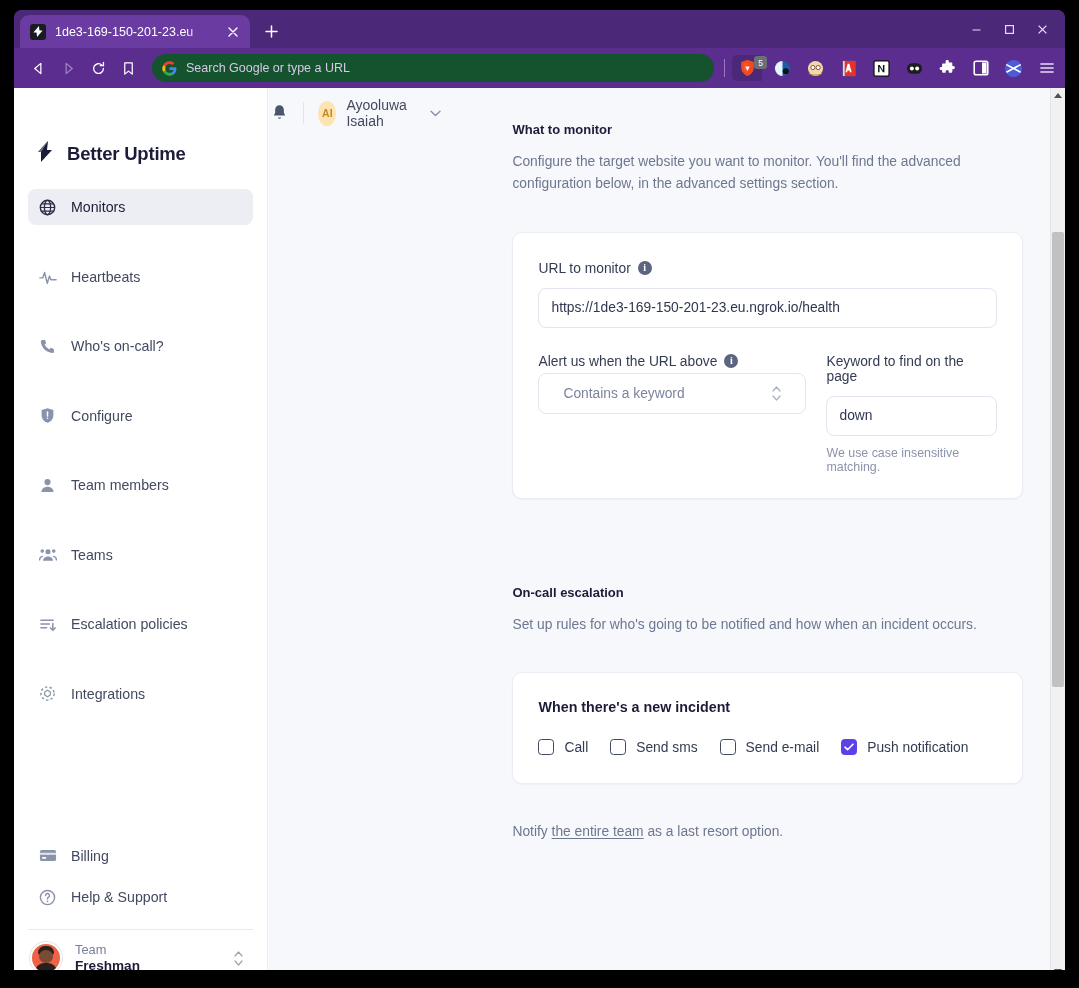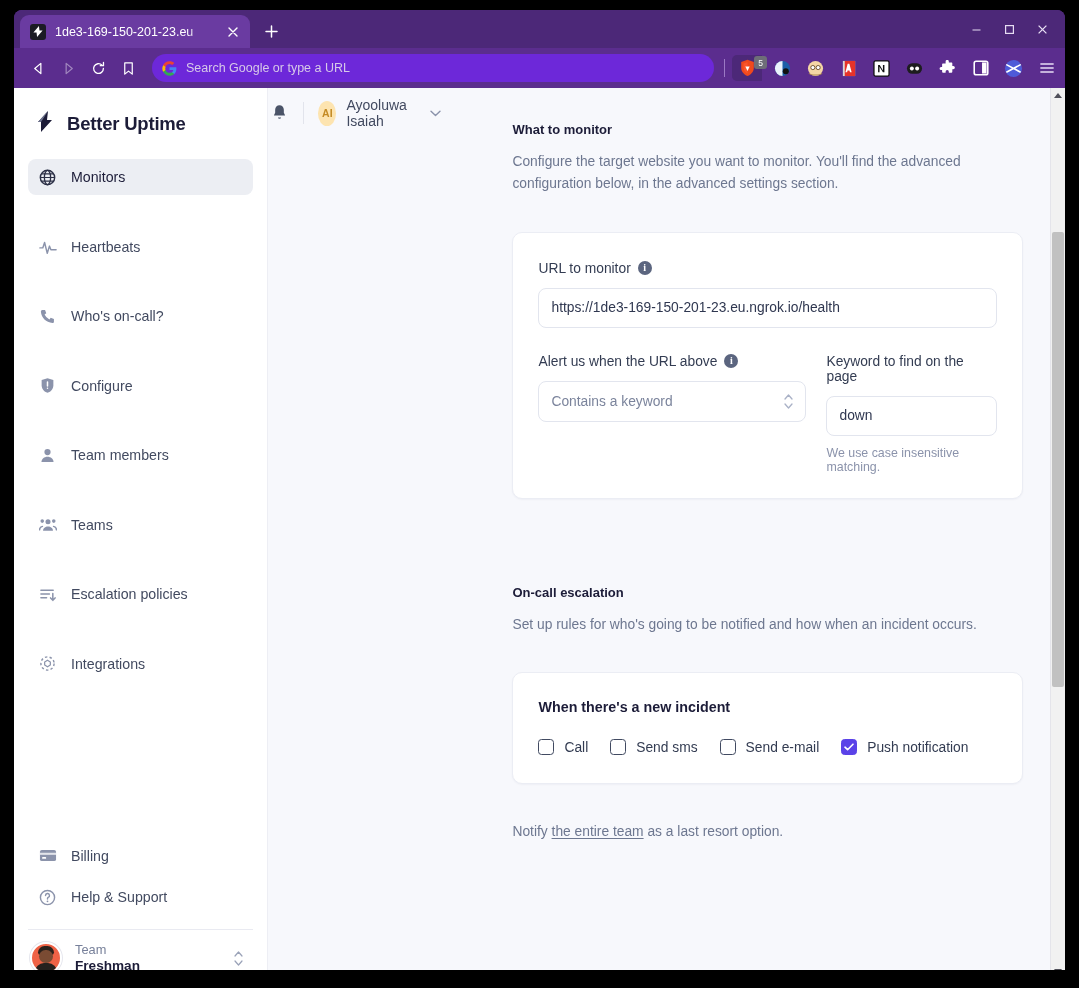--- a/index.html
+++ b/index.html
@@ -89,21 +89,21 @@
   .nav-icon-btn {
     width: 28px; height: 28px; flex: 0 0 auto;
     display: flex; align-items: center; justify-content: center;
     color: #ffffff;
   }
   .nav-icon-btn.disabled { opacity: .42; }
   .omnibox {
     flex: 1 1 auto;
     height: 28px;
     margin-left: 8px;
-    background: #6d28d9;
+    background: #14532d;
     border-radius: 14px;
     display: flex; align-items: center;
     padding: 0 10px;
     gap: 9px;
     min-width: 0;
   }
   .omnibox-text {
     font-size: 12.5px;
     color: #d7c9e8;
     white-space: nowrap; overflow: hidden;
@@ -154,20 +154,21 @@
   .sidebar {
     width: 254px; flex: 0 0 254px;
     background: #ffffff;
     border-right: 1px solid #edeef4;
     display: flex; flex-direction: column;
     padding: 0 14px;
   }
   .brand {
     display: flex; align-items: center; gap: 11px;
     padding: 23px 0 22px 8px;
+    margin-top: 30px;
   }
   .brand-name {
     font-size: 18.5px; font-weight: bold;
     color: #1c1c38; letter-spacing: -.2px;
   }
   .nav-list { display: flex; flex-direction: column; gap: 28px; }
   .nav-item {
     display: flex; align-items: center; gap: 14px;
     height: 36px;
     padding: 0 10px;
@@ -301,27 +302,27 @@
     padding: 0 12px;
     font-size: 13.8px; color: #2f3750;
   }
   .two-col {
     display: flex; gap: 20px;
     margin-top: 26px;
   }
   .col-left { width: 268px; flex: 0 0 268px; }
   .col-right { flex: 1 1 auto; min-width: 0; }
   .select-input {
-    margin-top: 12px;
+    margin-top: 4px;
     height: 41px;
     border: 1px solid #e2e5ee;
     border-radius: 8px;
     background: #fff;
     display: flex; align-items: center; justify-content: space-between;
-    padding: 0 12px;
+    padding: 0 24px;
     font-size: 13.8px; color: #7b849c;
   }
   .spinner {
     display: flex; flex-direction: column; gap: 3px;
     color: #a9b1c6;
   }
   .help-text {
     margin-top: 10px;
     font-size: 12.4px; color: #8b93ab;
   }

